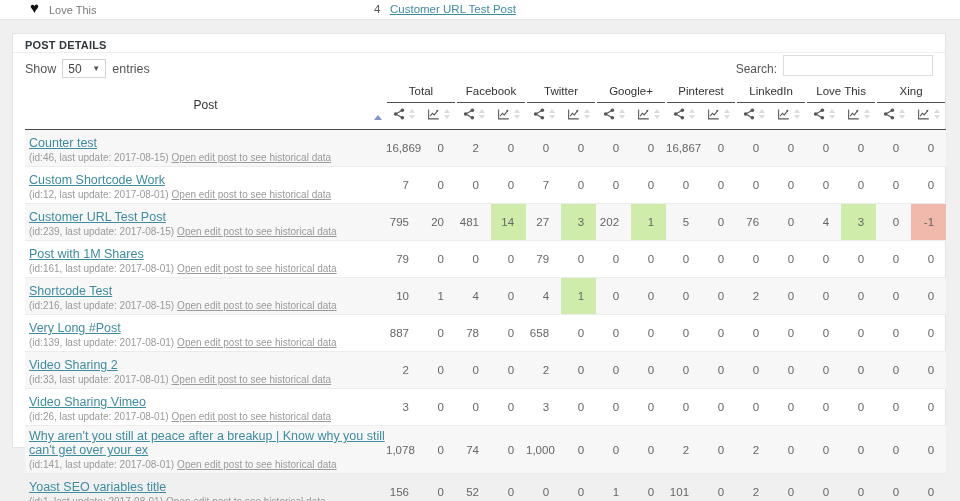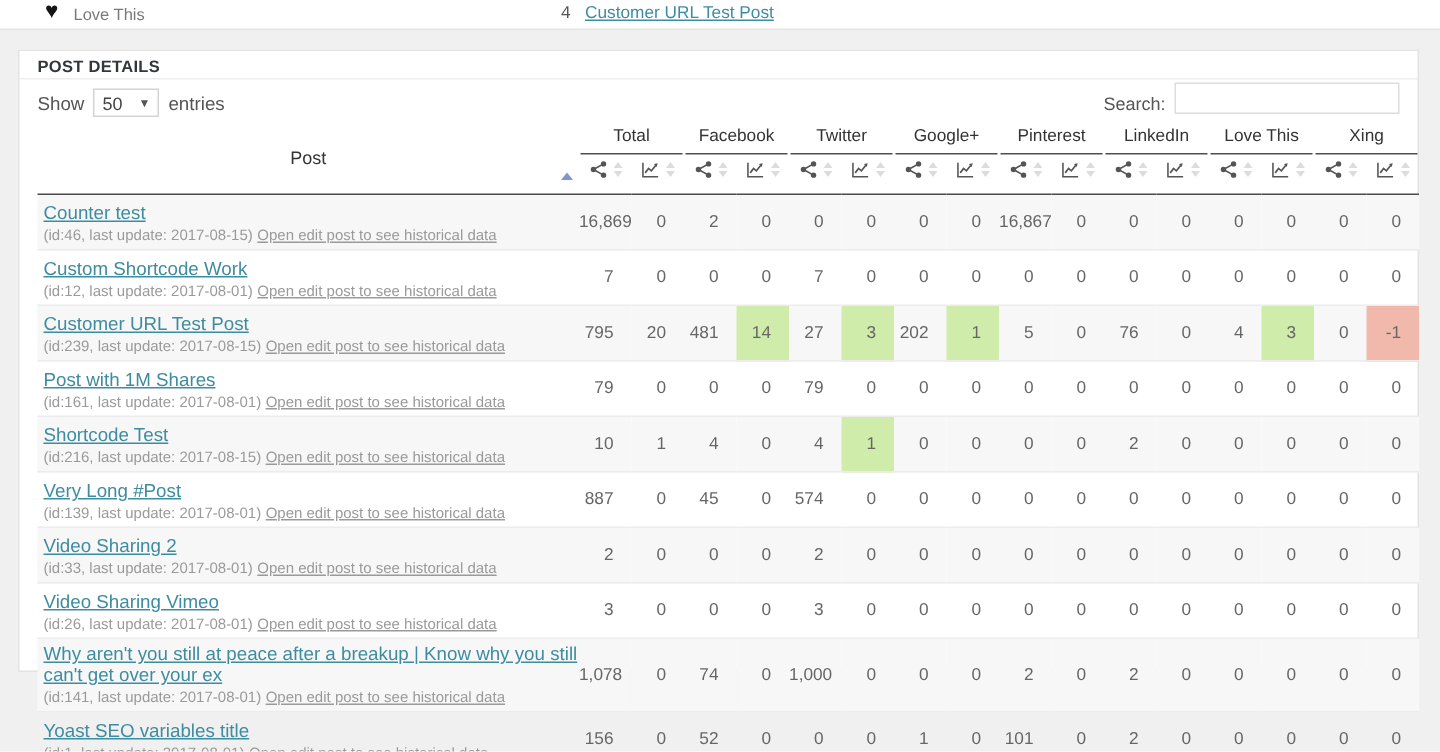--- a/index.html
+++ b/index.html
@@ -434,23 +434,23 @@
           <td class="num">0</td>
           <td class="num">0</td>
           <td class="num">0</td>
           <td class="num">0</td>
           <td class="num">0</td>
         </tr>
         <tr>
           <td class="post-cell"><a class="post-link">Very Long #Post</a><div class="post-meta"><span class="meta-text">(id:139, last update: 2017-08-01)</span><a class="meta-link">Open edit post to see historical data</a></div></td>
           <td class="num">887</td>
           <td class="num">0</td>
-          <td class="num">45</td>
-          <td class="num">0</td>
-          <td class="num">574</td>
+          <td class="num">78</td>
+          <td class="num">0</td>
+          <td class="num">658</td>
           <td class="num">0</td>
           <td class="num">0</td>
           <td class="num">0</td>
           <td class="num">0</td>
           <td class="num">0</td>
           <td class="num">0</td>
           <td class="num">0</td>
           <td class="num">0</td>
           <td class="num">0</td>
           <td class="num">0</td>

